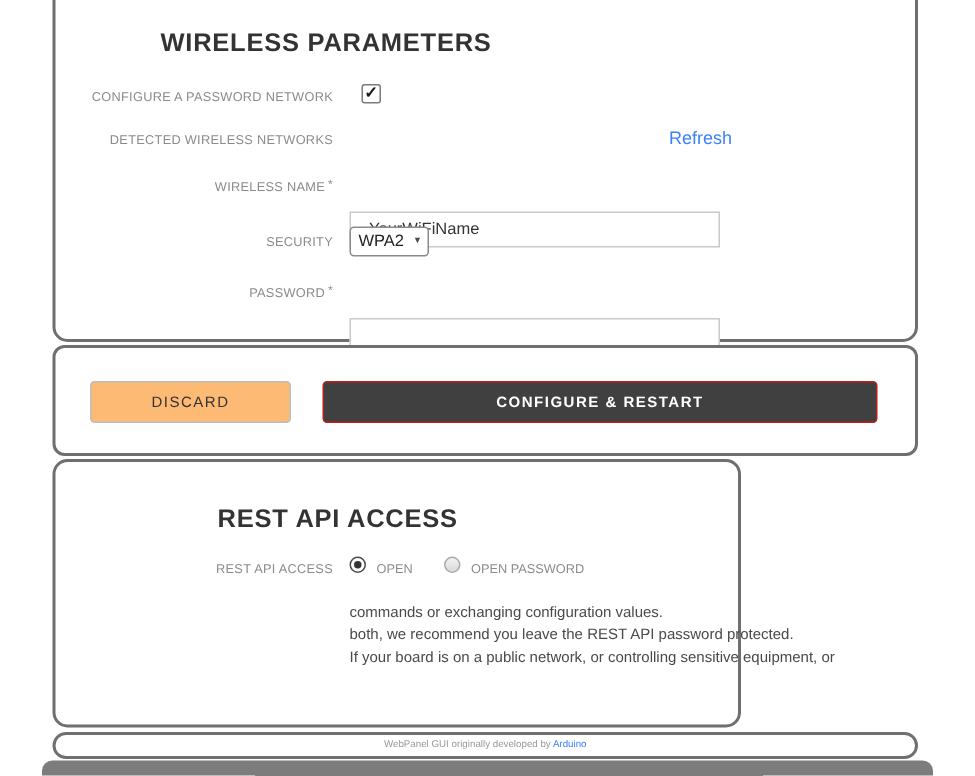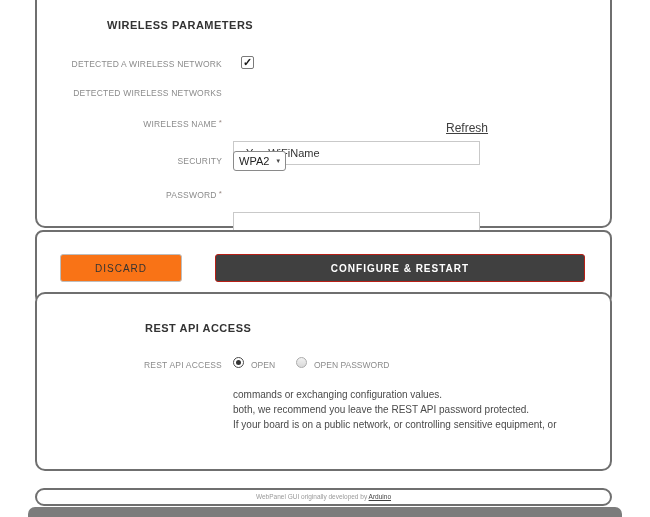--- a/index.html
+++ b/index.html
@@ -3,51 +3,51 @@
 <meta charset="utf-8">
 <style>
   * { margin:0; padding:0; box-sizing:border-box; }
   html,body { width:650px; height:517px; background:#ffffff; overflow:hidden;
     font-family:"Liberation Sans", sans-serif; }
   body { position:relative; }
 
   .panel { position:absolute; background:#fff; border:2px solid #6f6f6f; }
   #box-wireless { left:35px; top:-14px; width:577px; height:242px; border-radius:10px; }
   #box-actions  { left:35px; top:230px; width:577px; height:74px; border-radius:8px; }
-  #box-rest     { left:35px; top:292px; width:577px; height:179px; border-radius:10px; }
+  #box-rest     { left:35px; top:306px; width:459px; height:179px; border-radius:10px; }
   #footer-bar   { left:35px; top:488px; width:577px; height:18px; border-radius:9px; }
   #bottom-bar   { position:absolute; left:28px; top:507px; width:594px; height:14px;
                   background:#7c7c7c; border-radius:7px 7px 0 0; }
 
-  .section-title { position:absolute; font-size:11px; font-weight:bold; color:#333;
+  .section-title { position:absolute; font-size:17px; font-weight:bold; color:#333;
     letter-spacing:.5px; white-space:nowrap; }
   .field-label { position:absolute; left:0; width:185px; text-align:right;
     font-size:8.5px; color:#8b8b8b; letter-spacing:.2px; white-space:nowrap; }
   .req { color:#9b8b86; font-size:8px; vertical-align:2px; margin-left:2px; }
 
   .checkbox { position:absolute; width:13px; height:13px; background:#fff;
     border:1px solid #7a7a7a; border-radius:2px; font-size:11px; line-height:11px;
     font-weight:bold; color:#1a1a1a; text-align:center; }
 
   .select-box { position:absolute; background:#fff; border:1px solid #7a7a7a;
     display:flex; align-items:center; justify-content:space-between;
     font-size:11px; color:#222; padding:0 6px 0 5px; white-space:nowrap; }
   .select-arrow { font-size:6px; color:#4a4a4a; margin-left:6px; }
 
   .text-input { position:absolute; border:1px solid #c9c9c9; background:#fff;
     font-size:11px; color:#333; padding:0 6px 0 12px; outline:none;
     font-family:"Liberation Sans", sans-serif;margin-top:28px; }
 
-  .link { color:#404040; text-decoration:underline; cursor:pointer;margin-top:36px; }
+  .link { color:#3b82f6; cursor:pointer; }
   #refresh-link { position:absolute; left:409px; top:97px; font-size:12px; }
 
   .btn { position:absolute; display:flex; align-items:center; justify-content:center;
     font-size:10px; font-weight:bold; letter-spacing:1px; border-radius:3px;
     cursor:pointer; white-space:nowrap; }
-  #discard-btn { left:23px; top:22px; width:122px; height:28px; background:#f97316;
+  #discard-btn { left:23px; top:22px; width:134px; height:28px; background:#fdba74;
     border:1px solid #bdbdbd; color:#333; font-weight:normal; }
   #configure-btn { left:178px; top:22px; width:370px; height:28px; background:#404040;
     border:1px solid #b71f16; color:#fff; }
 
   .radio { position:absolute; width:11px; height:11px; border-radius:50%; }
   .radio.on { border:1px solid #4a4a4a; background:#fff; }
   .radio.on .dot { position:absolute; left:2px; top:2px; width:5px; height:5px;
     border-radius:50%; background:#333; }
   .radio.off { border:1px solid #ababab; background:linear-gradient(#f2f2f2,#d9d9d9); }
   .radio-label { position:absolute; font-size:8.5px; color:#8b8b8b; white-space:nowrap; }
@@ -58,21 +58,21 @@
   #footer-text { width:100%; text-align:center; font-size:6.5px; color:#999;
     line-height:14px; white-space:nowrap; }
   #footer-text .link { font-size:6.5px; }
 </style>
 </head>
 <body>
 
 <div class="panel" id="box-wireless">
   <div class="section-title" style="left:70px; top:31px;">WIRELESS PARAMETERS</div>
 
-  <div class="field-label" style="top:71px;">DETECTED A WIRELESS NETWORK</div>
+  <div class="field-label" style="top:71px;">CONFIGURE A PASSWORD NETWORK</div>
   <div class="checkbox" style="left:204px; top:68px;">
     <span>✓</span>
   </div>
 
   <div class="field-label" style="top:100px;">DETECTED WIRELESS NETWORKS</div>
   <a class="link" id="refresh-link">Refresh</a>
 
   <div class="field-label" style="top:130px;">
     <span>WIRELESS NAME</span><span class="req">*</span>
   </div>

